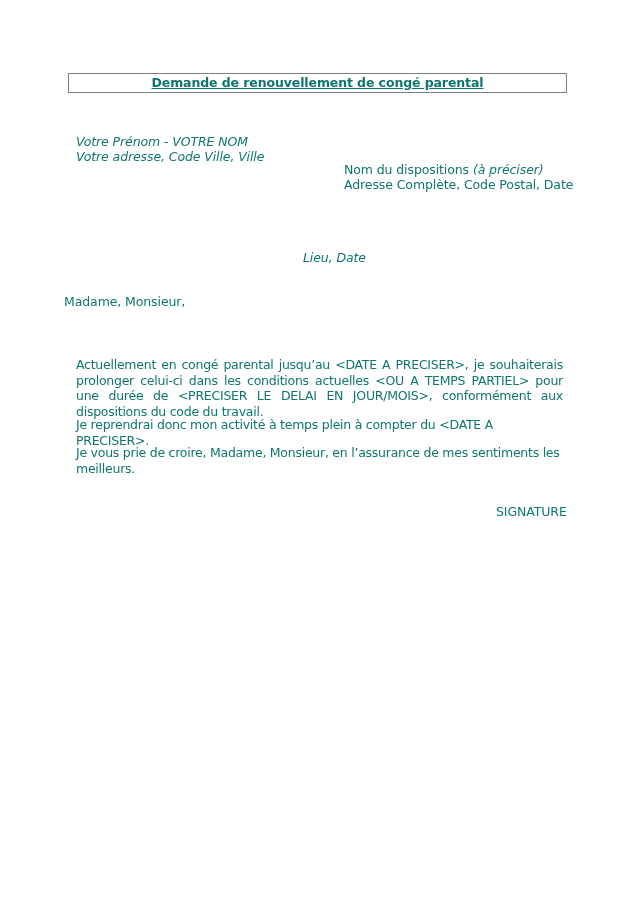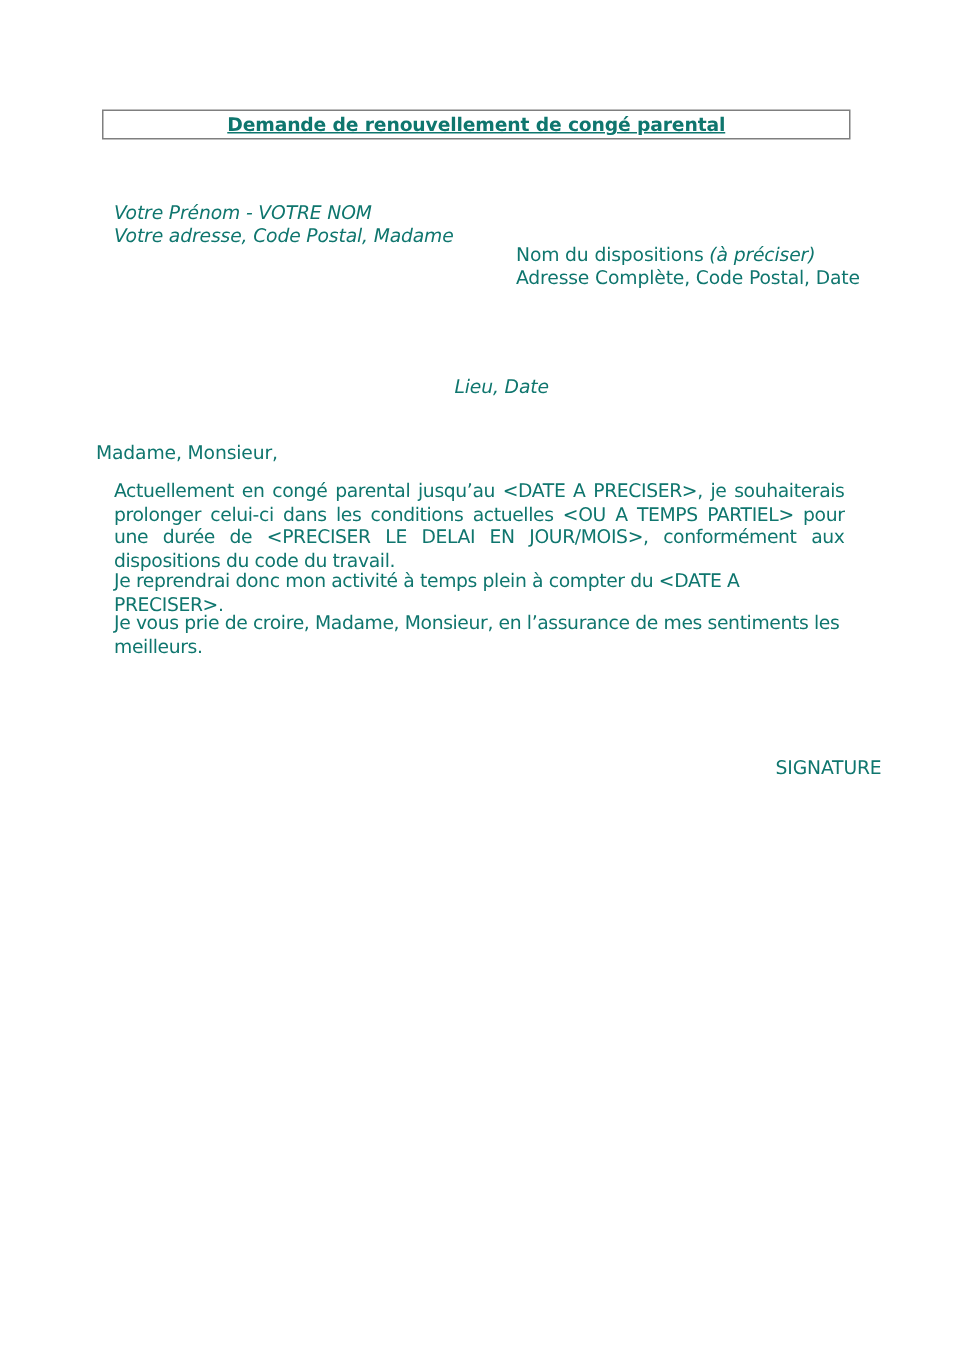--- a/index.html
+++ b/index.html
@@ -65,51 +65,52 @@
     left: 64px;
     top: 294px;
     letter-spacing: -0.1px;
   }
   .body-para {
     position: absolute;
     left: 76px;
     width: 487px;
     letter-spacing: -0.25px;
     line-height: 15.7px;
+    margin-top: 38px;
   }
   .para-1 {
     top: 319px;
     text-align: justify;
   }
   .para-2 {
     top: 379px;
   }
   .para-3 {
     top: 407px;
   }
   .signature {
     position: absolute;
-    left: 517px;
+    left: 496px;
     top: 504px;
     letter-spacing: -0.1px;
     text-align: right;
   }
 </style>
 </head>
 <body>
 
 <div class="page">
 
   <div class="title-box">
     <span class="title-text">Demande de renouvellement de congé parental</span>
   </div>
 
   <div class="sender-block">
     <div>Votre Prénom - VOTRE NOM</div>
-    <div>Votre adresse, Code Postal, Madame</div>
+    <div>Votre adresse, Code Ville, Ville</div>
   </div>
 
   <div class="recipient-block">
     <div><span>Nom du dispositions </span><span class="recipient-note">(à préciser)</span></div>
     <div>Adresse Complète, Code Postal, Date</div>
   </div>
 
   <div class="place-date">Lieu, Date</div>
 
   <div class="salutation">Madame, Monsieur,</div>

